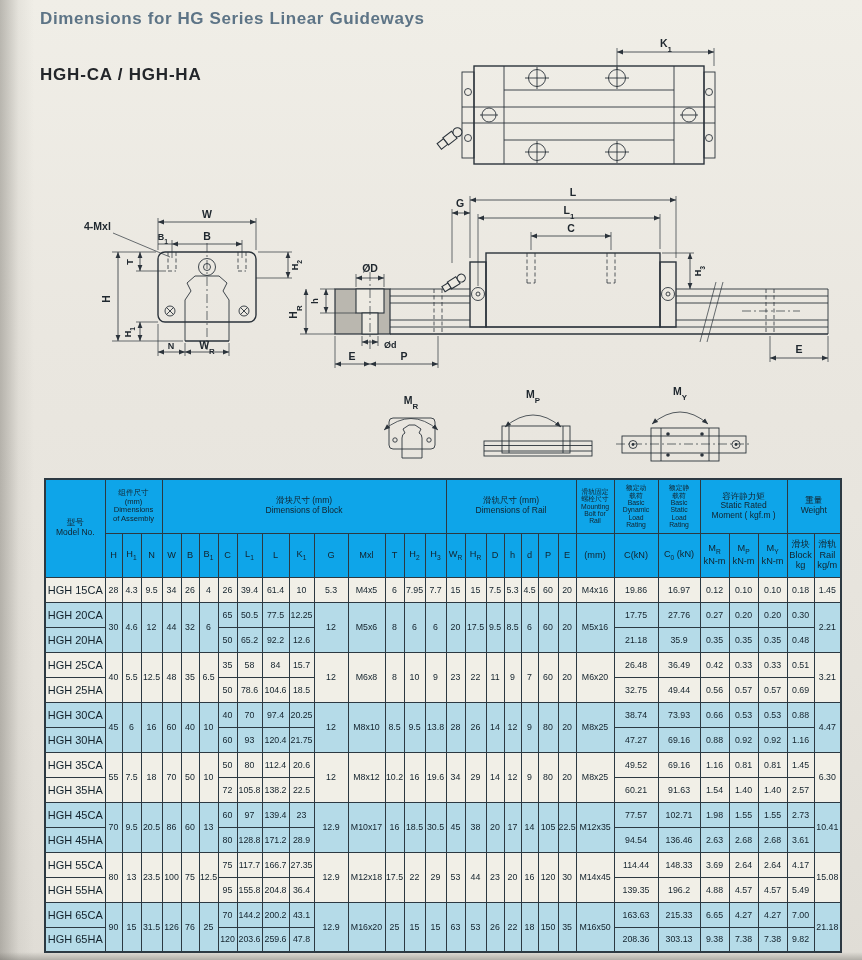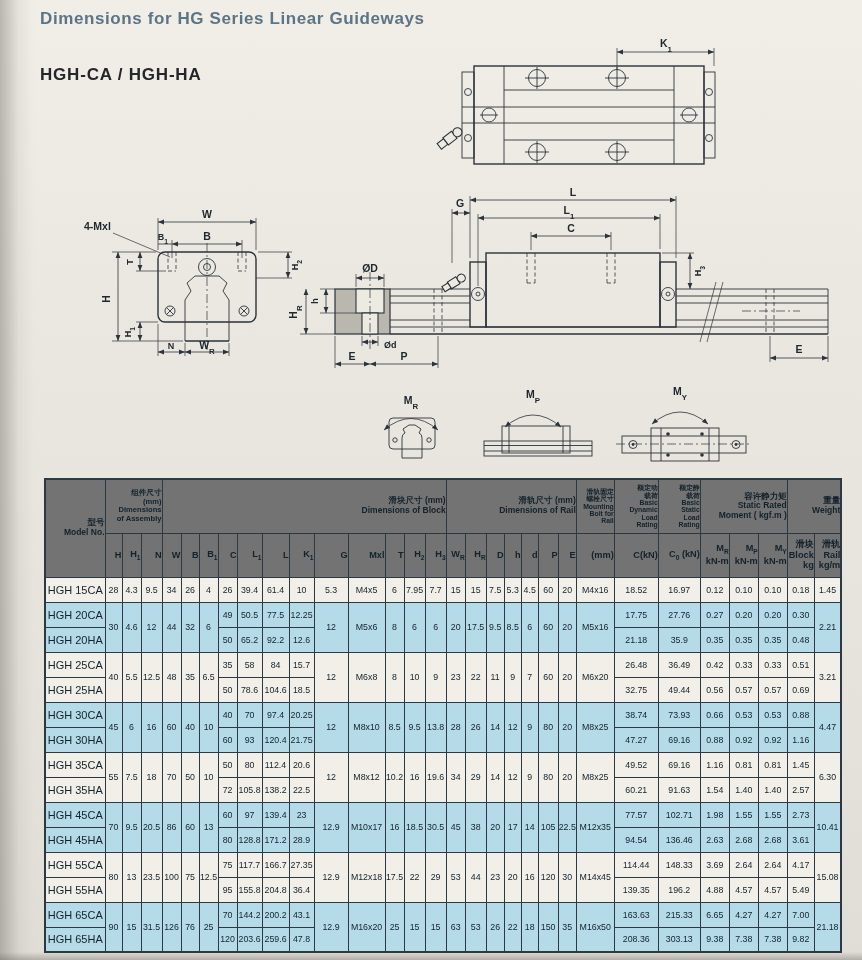--- a/index.html
+++ b/index.html
@@ -29,21 +29,21 @@
   .cream{ fill:#edeae2; stroke:#2b333b; stroke-width:1.1; }
   text.dl  { font-size:10.5px; font-weight:bold; fill:#20282f; }
   text.dls { font-size:9px;    font-weight:bold; fill:#20282f; }
 
   
   .tablewrap { position:absolute; left:44px; top:478px; z-index:2; }
   table { border-collapse:collapse; table-layout:fixed; width:797px;
           border:2px solid #2c3942; background:#f1efe7; }
   th,td { border:1px solid #2c3942; text-align:center; vertical-align:middle;
           color:#13222c; overflow:hidden; padding:0; }
-  th { background:#737373; font-weight:bold; font-size:8.5px; line-height:1.15;text-align:right; }
+  th { background:#0ea5e9; font-weight:normal; font-size:8.5px; line-height:1.15; }
   thead tr:first-child th { height:54px; }
   thead tr:nth-child(2) th { height:44px; font-size:9.2px; }
   th.t4 { font-size:7.6px; line-height:1.12; }
   th.t6 { font-size:6.8px; line-height:1.07; }
   td { height:25px; font-size:8.8px; background:#f1efe7; }
   tr.shade td { background:#b5dbe8; }
   td.model { font-weight:normal; font-size:11px; }
   sub { font-size:72%; }
 </style>
 </head>
@@ -417,37 +417,37 @@
             <td>7.95</td>
             <td>7.7</td>
             <td>15</td>
             <td>15</td>
             <td>7.5</td>
             <td>5.3</td>
             <td>4.5</td>
             <td>60</td>
             <td>20</td>
             <td>M4x16</td>
-            <td>18.52</td>
+            <td>19.86</td>
             <td>16.97</td>
             <td>0.12</td>
             <td>0.10</td>
             <td>0.10</td>
             <td>0.18</td>
             <td>1.45</td>
           </tr>
           <tr class="shade">
             <td class="model">HGH 20CA</td>
             <td rowspan="2">30</td>
             <td rowspan="2">4.6</td>
             <td rowspan="2">12</td>
             <td rowspan="2">44</td>
             <td rowspan="2">32</td>
             <td rowspan="2">6</td>
-            <td>49</td>
+            <td>65</td>
             <td>50.5</td>
             <td>77.5</td>
             <td>12.25</td>
             <td rowspan="2">12</td>
             <td rowspan="2">M5x6</td>
             <td rowspan="2">8</td>
             <td rowspan="2">6</td>
             <td rowspan="2">6</td>
             <td rowspan="2">20</td>
             <td rowspan="2">17.5</td>

